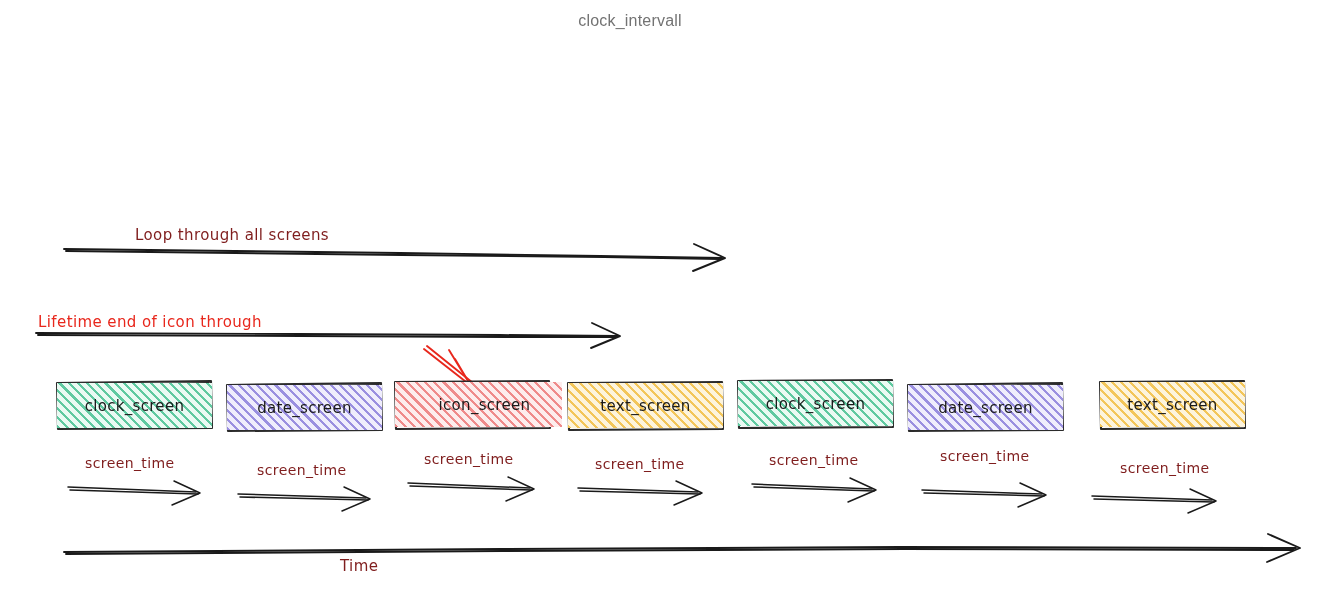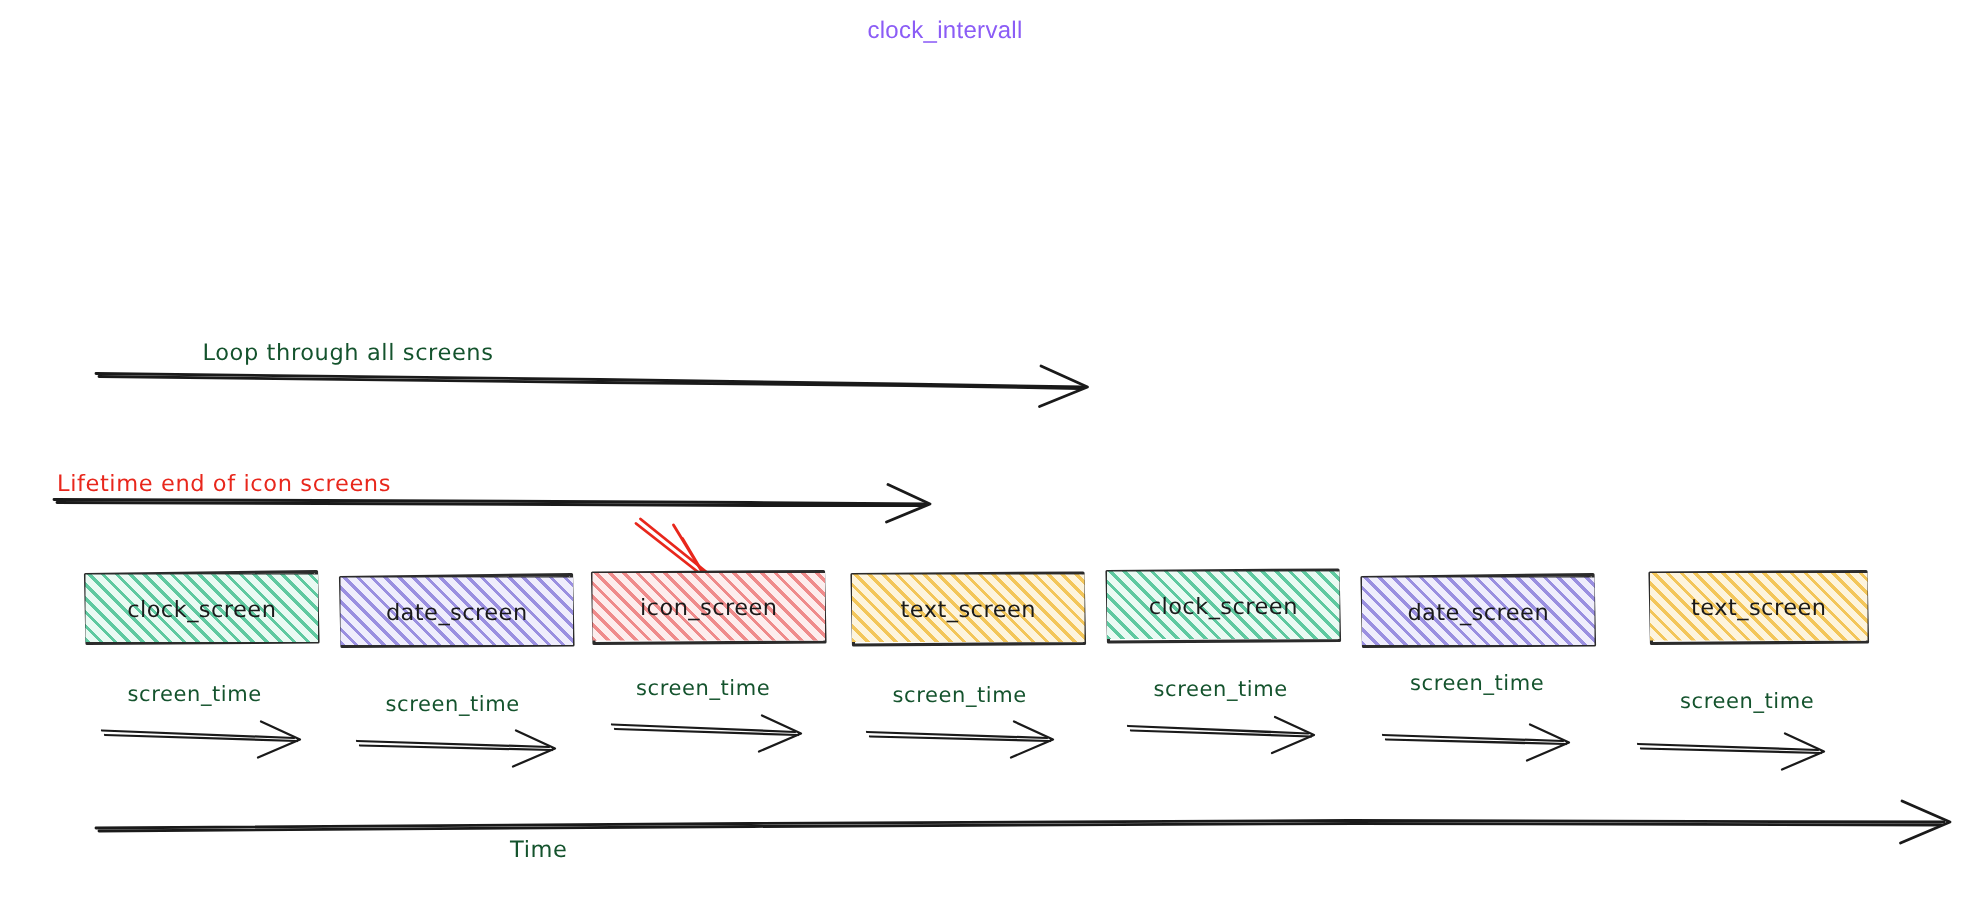--- a/index.html
+++ b/index.html
@@ -17,30 +17,30 @@
 
   
   #diagram-title {
     position: absolute;
     left: 0;
     top: 12px;
     width: 1260px;
     text-align: center;
     font-family: "Liberation Sans", sans-serif;
     font-size: 16px;
-    color: #8b5cf6;
+    color: #737373;
     letter-spacing: 0.2px;
     white-space: nowrap;
   }
 
   
   .hand {
     font-family: "DejaVu Sans", sans-serif;
     font-size: 15px;
-    color: #14532d;
+    color: #7f1d1d;
     white-space: nowrap;
     letter-spacing: 0.4px;
   }
 
   
   #sketch-layer {
     position: absolute;
     left: 0;
     top: 0;
     width: 1320px;
@@ -188,35 +188,35 @@
 
   <g>
     <path class="ink" d="M64,552 L500,549 L900,547 L1296,548"></path>
     <path class="ink" d="M66,554 L502,551 L904,549 L1294,550"></path>
     <path class="ink" d="M1268,534 L1300,548 L1267,562"></path>
   </g>
 </svg>
 
 <div class="abs hand" id="loop-label">Loop through all screens</div>
 
-<div class="abs hand" id="lifetime-label">Lifetime end of icon screens</div>
+<div class="abs hand" id="lifetime-label">Lifetime end of icon through</div>
 
 <div class="abs hand" id="time-label">Time</div>
 
 <div class="screen-box" style="left:57px; top:383px; width:155px;">
   <div class="box-fill fill-green"></div>
   <span class="box-text">clock_screen</span>
 </div>
 
 <div class="screen-box" style="left:227px; top:385px; width:155px;">
   <div class="box-fill fill-purple"></div>
   <span class="box-text">date_screen</span>
 </div>
 
-<div class="screen-box" style="left:395px; top:382px; width:155px;">
+<div class="screen-box" style="left:395px; top:382px; width:155px;padding-left:12px;">
   <div class="box-fill fill-red"></div>
   <span class="box-text">icon_screen</span>
 </div>
 
 <div class="screen-box" style="left:568px; top:383px; width:155px;">
   <div class="box-fill fill-yellow"></div>
   <span class="box-text">text_screen</span>
 </div>
 
 <div class="screen-box" style="left:738px; top:381px; width:155px;">

